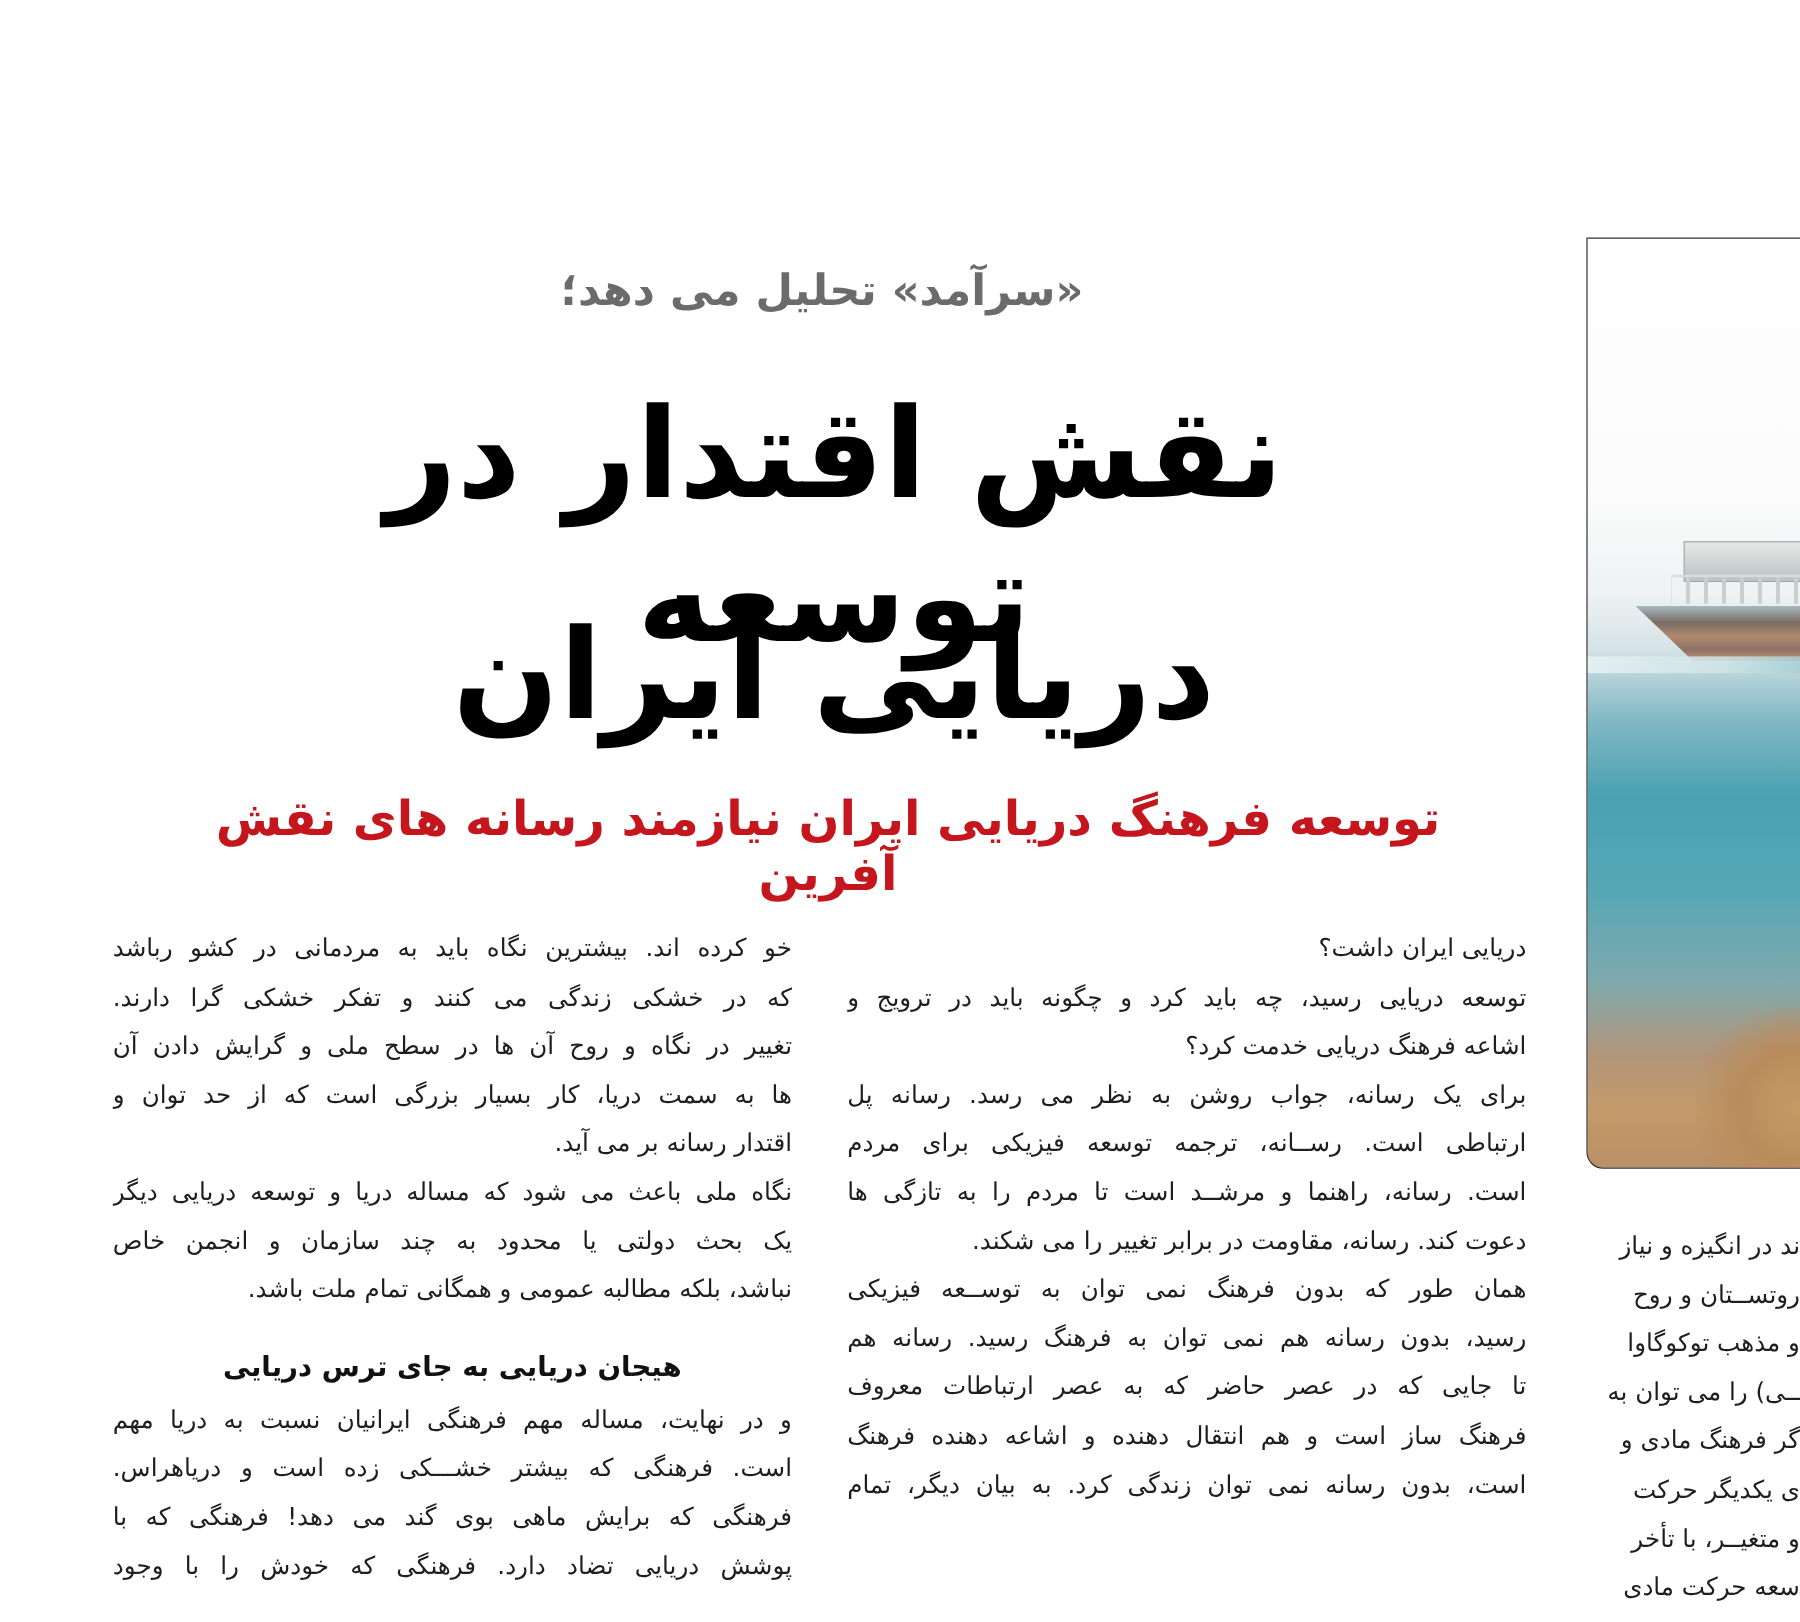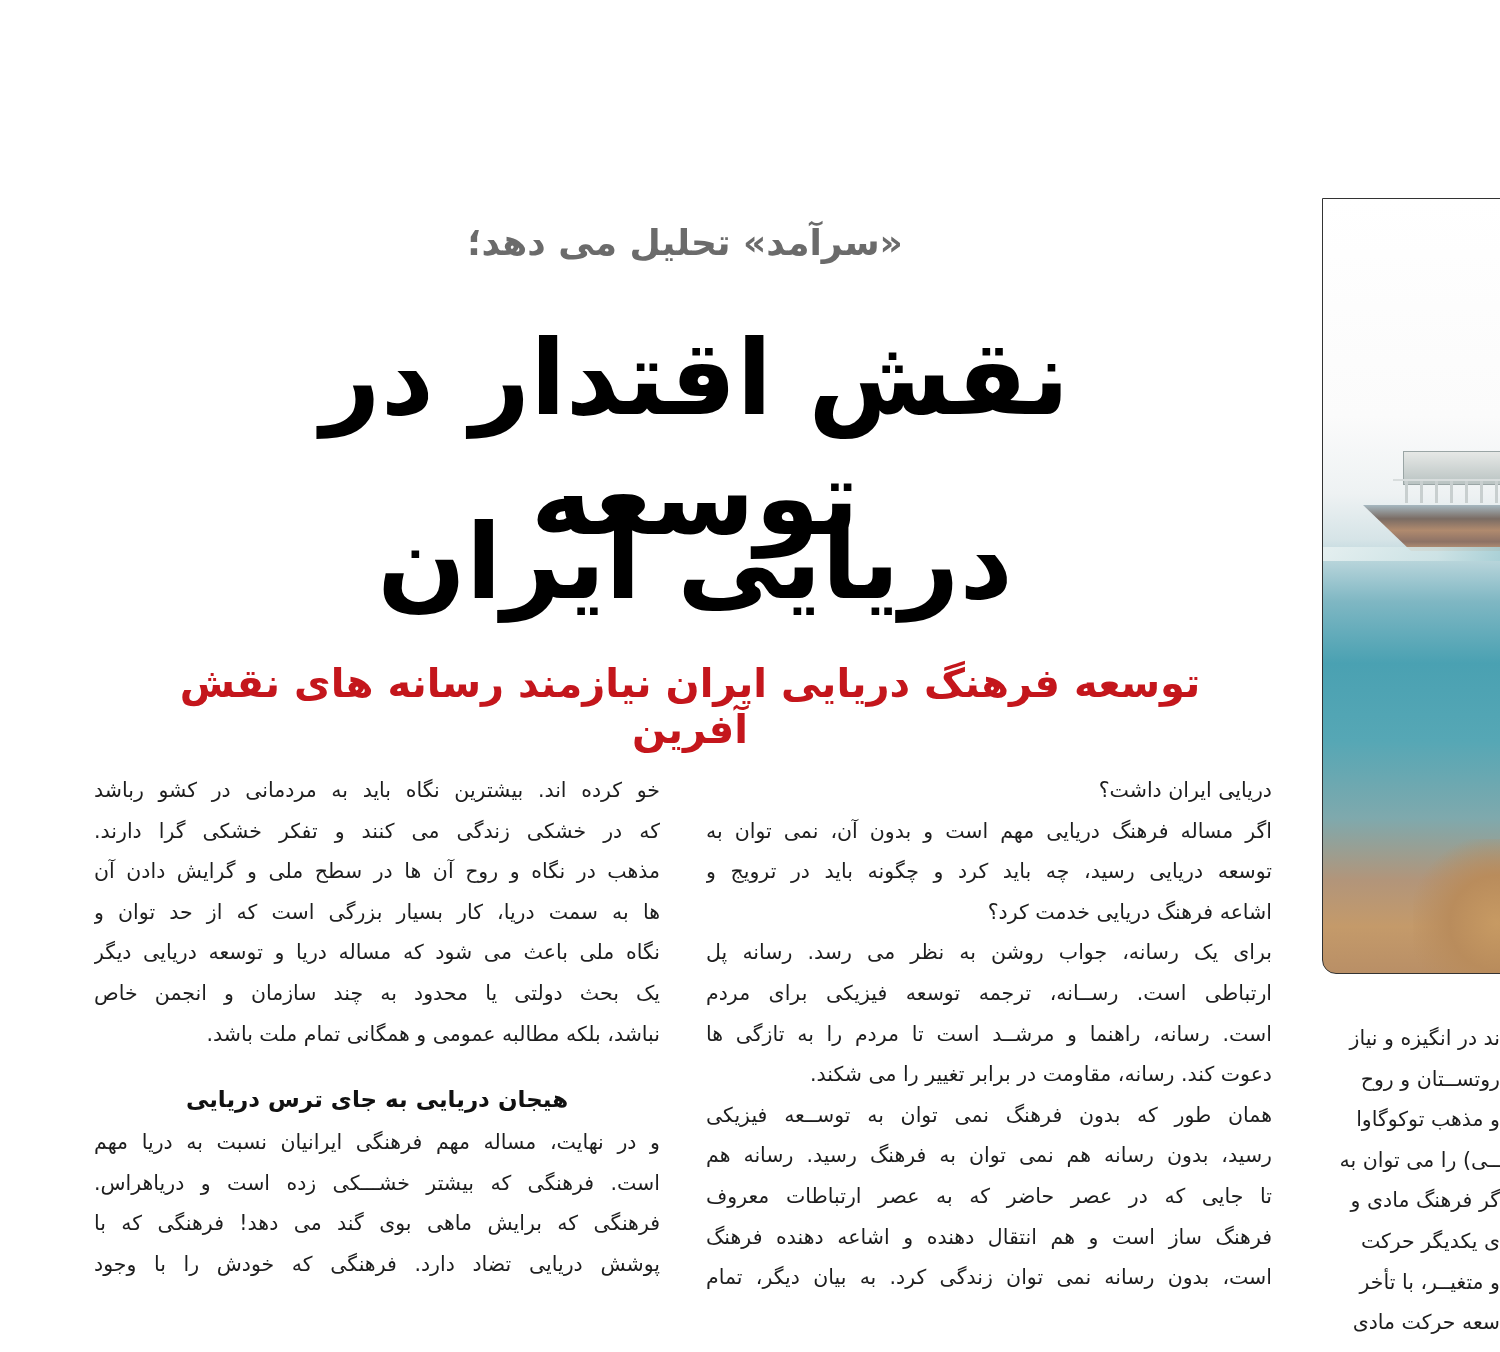--- a/index.html
+++ b/index.html
@@ -29,39 +29,39 @@
 
 <div class="kicker">«سرآمد» تحلیل می دهد؛</div>
 
 <div class="headline l1">نقش اقتدار در توسعه</div>
 <div class="headline l2">دریایی ایران</div>
 
 <div class="subhead">توسعه فرهنگ دریایی ایران نیازمند رسانه های نقش آفرین</div>
 
 <div class="col col-mid">
   <span class="line last">دریایی ایران داشت؟</span>
-  <span class="line">اگر مساله فرهنگ دریایی مهم است و بدون آن، نمی توان به</span>
   <span class="line">توسعه دریایی رسید، چه باید کرد و چگونه باید در ترویج و</span>
   <span class="line last">اشاعه فرهنگ دریایی خدمت کرد؟</span>
   <span class="line">برای یک رسانه، جواب روشن به نظر می رسد. رسانه پل</span>
   <span class="line">ارتباطی است. رســانه، ترجمه توسعه فیزیکی برای مردم</span>
   <span class="line">است. رسانه، راهنما و مرشــد است تا مردم را به تازگی ها</span>
   <span class="line last">دعوت کند. رسانه، مقاومت در برابر تغییر را می شکند.</span>
   <span class="line">همان طور که بدون فرهنگ نمی توان به توســعه فیزیکی</span>
   <span class="line">رسید، بدون رسانه هم نمی توان به فرهنگ رسید. رسانه هم</span>
   <span class="line">تا جایی که در عصر حاضر که به عصر ارتباطات معروف</span>
   <span class="line">فرهنگ ساز است و هم انتقال دهنده و اشاعه دهنده فرهنگ</span>
   <span class="line">است، بدون رسانه نمی توان زندگی کرد. به بیان دیگر، تمام</span>
 </div>
 
 <div class="col col-left">
   <span class="line">خو کرده اند. بیشترین نگاه باید به مردمانی در کشو رباشد</span>
   <span class="line">که در خشکی زندگی می کنند و تفکر خشکی گرا دارند.</span>
-  <span class="line">مذهب در نگاه و روح آن ها در سطح ملی و گرایش دادن آن</span>
+  <span class="line">تغییر در نگاه و روح آن ها در سطح ملی و گرایش دادن آن</span>
   <span class="line">ها به سمت دریا، کار بسیار بزرگی است که از حد توان و</span>
+  <span class="line last">اقتدار رسانه بر می آید.</span>
   <span class="line">نگاه ملی باعث می شود که مساله دریا و توسعه دریایی دیگر</span>
   <span class="line">یک بحث دولتی یا محدود به چند سازمان و انجمن خاص</span>
   <span class="line last">نباشد، بلکه مطالبه عمومی و همگانی تمام ملت باشد.</span>
   <span class="section-title">هیجان دریایی به جای ترس دریایی</span>
   <span class="line">و در نهایت، مساله مهم فرهنگی ایرانیان نسبت به دریا مهم</span>
   <span class="line">است. فرهنگی که بیشتر خشـــکی زده است و دریاهراس.</span>
   <span class="line">فرهنگی که برایش ماهی بوی گند می دهد! فرهنگی که با</span>
   <span class="line">پوشش دریایی تضاد دارد. فرهنگی که خودش را با وجود</span>
 </div>
 

